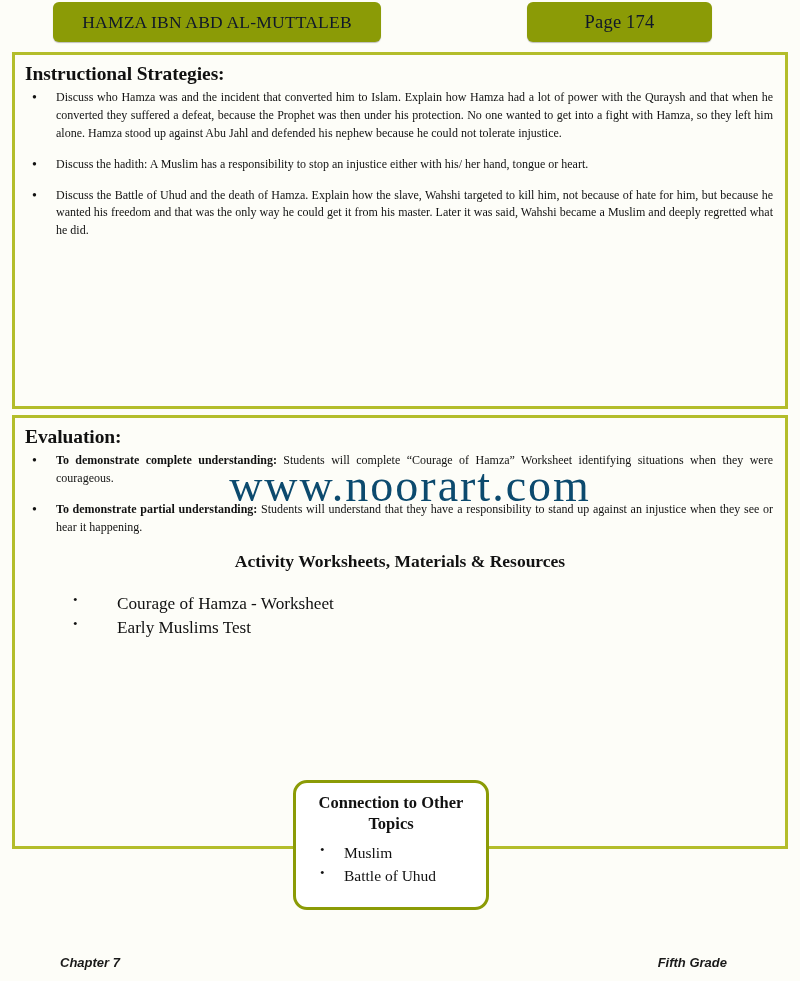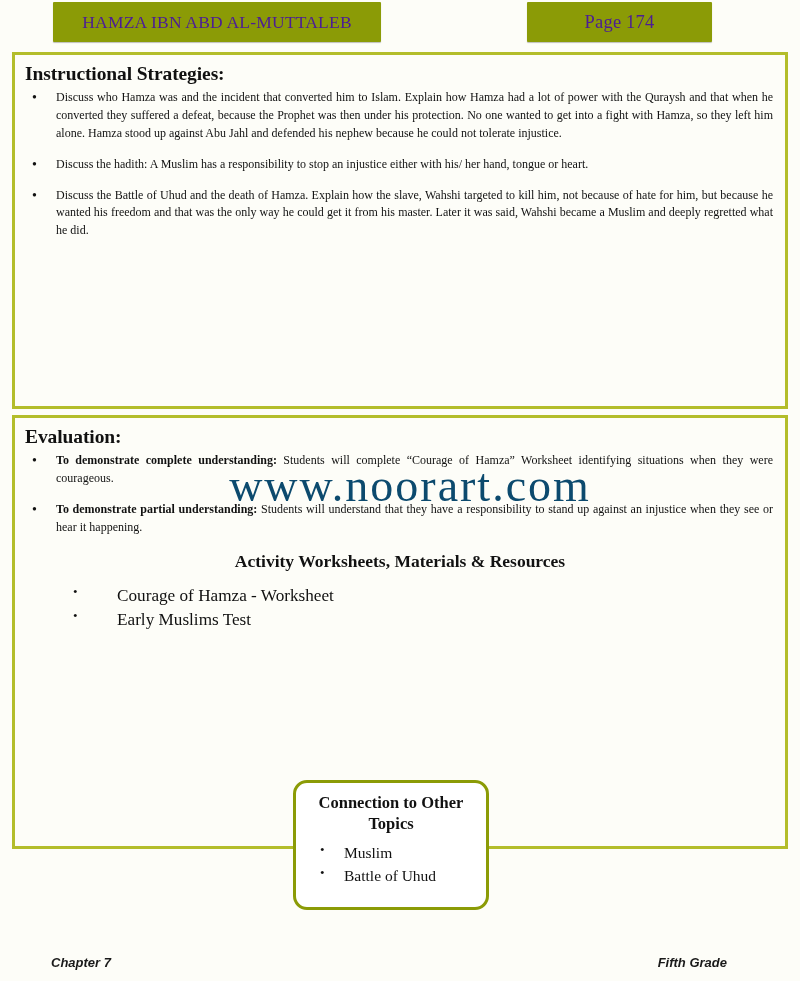--- a/index.html
+++ b/index.html
@@ -24,22 +24,22 @@
   }
 
   
   .header {
     position: relative;
     height: 52px;
   }
   .header-pill {
     position: absolute;
     background: #8b9b06;
-    color: #4c1d95;
-    border-radius: 1px;
+    color: #0f172a;
+    border-radius: 6px;
     font-family: "Liberation Serif", serif;
     display: flex;
     align-items: center;
     justify-content: center;
     letter-spacing: 0.2px;
     box-shadow: 0 1px 1px rgba(0,0,0,0.25);
   }
   .pill-title {
     left: 53px;
     top: 2px;
@@ -115,21 +115,21 @@
   .eval-list > li {
     margin-bottom: 4px;
     line-height: 1.45;
   }
 
   
   .activity-heading {
     text-align: center;
     font-weight: bold;
     font-size: 17.5px;
-    margin: 14px 0 12px 0;
+    margin: 14px 0 20px 0;
   }
 
   
   ul.resource-list {
     list-style: none;
     margin: 0 0 0 50px;
     padding: 0;
   }
   ul.resource-list > li {
     position: relative;
@@ -210,21 +210,21 @@
   }
   .footer span {
     position: absolute;
     font-family: "Liberation Sans", sans-serif;
     font-style: italic;
     font-weight: bold;
     font-size: 13px;
     color: #1a1a1a;
     top: 0;
   }
-  .footer-left { left: 51px; }
+  .footer-left { left: 60px; }
   .footer-right { right: 73px; }
 </style>
 </head>
 <body>
 
 <div class="page">
 
   <div class="header">
     <div class="header-pill pill-title">
       <span>HAMZA IBN ABD AL-MUTTALEB</span>

